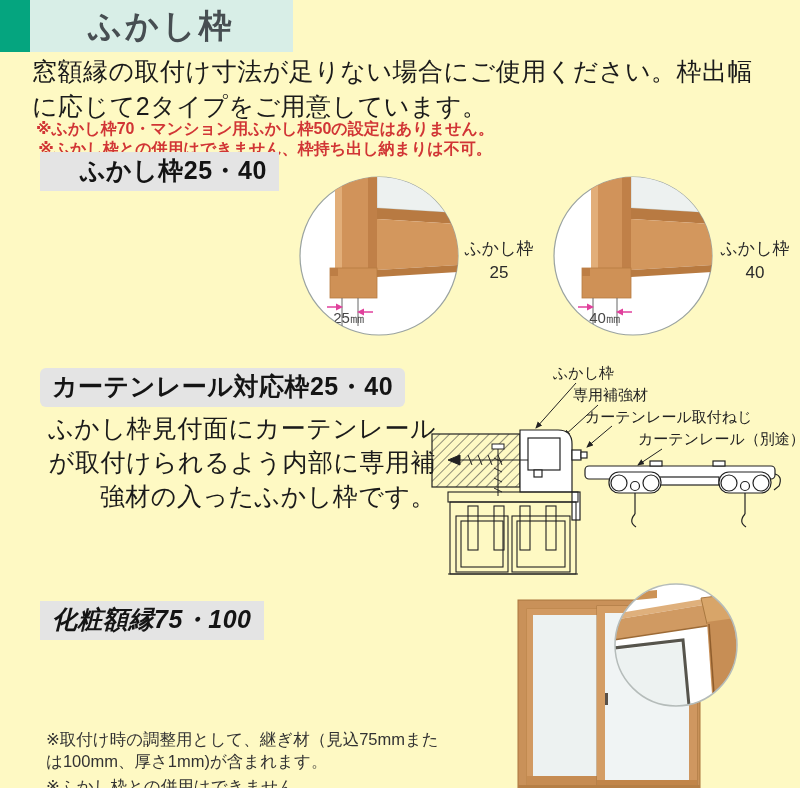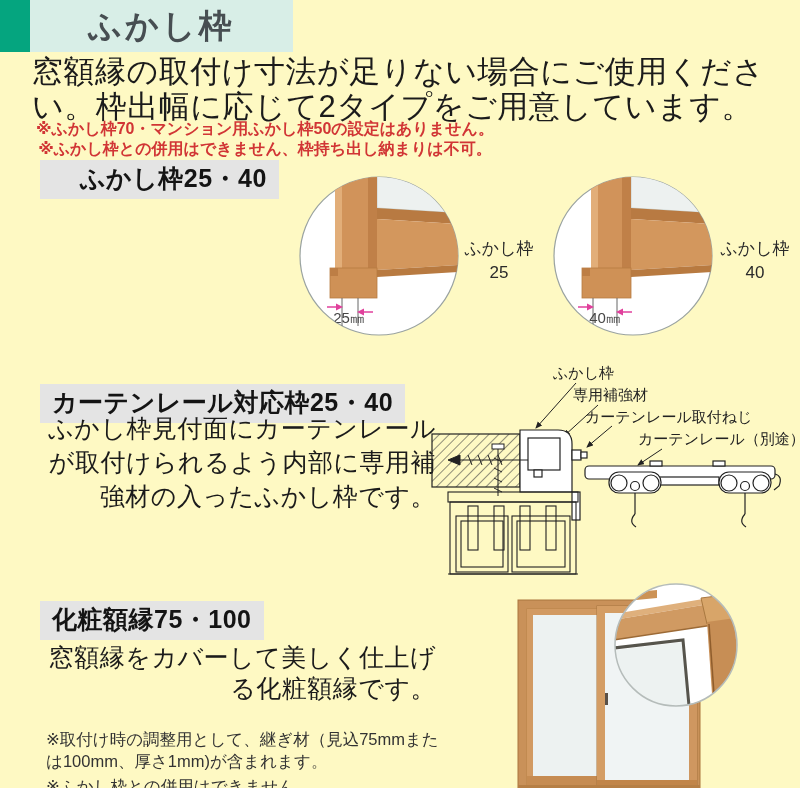--- a/index.html
+++ b/index.html
@@ -7,30 +7,30 @@
     position:relative;width:800px;height:788px;background:#fef9c3;overflow:hidden;
     font-family:"Liberation Sans","DejaVu Sans",sans-serif;color:#1d1d1d;
   }
   .abs{position:absolute;}
   
   .accent-square{left:0;top:0;width:30px;height:52px;background:#05a57f;}
   .title-band{left:30px;top:0;width:263px;height:52px;background:#d8eee7;
     display:flex;align-items:center;justify-content:center;}
   .page-title{font-size:33px;font-weight:bold;color:#474e52;letter-spacing:3px;}
   
-  .intro-text{left:32px;top:54px;width:742px;font-size:31px;line-height:35px;
+  .intro-text{left:32px;top:54px;width:742px;font-size:25px;line-height:35px;
     color:#1b1b1b;letter-spacing:0.5px;}
   .intro-notes{left:36px;top:119px;font-size:16px;font-weight:bold;color:#d13535;line-height:20px;text-align:center;}
   .intro-notes div{white-space:nowrap;}
   
   .sec-head{background:#e4e4e4;color:#141414;font-size:25px;font-weight:bold;
     padding:2px 12px 4px 12px;white-space:nowrap;display:inline-block;letter-spacing:0.5px;}
-  .sec-head1{left:40px;top:160px;padding-left:40px;}
-  .sec-head2{left:40px;top:384px;}
-  .sec-head3{left:40px;top:601px;}
+  .sec-head1{left:40px;top:152px;padding-left:40px;}
+  .sec-head2{left:40px;top:368px;border-radius:6px;}
+  .sec-head3{left:40px;top:601px;font-style:italic;}
   
   .sec-body{font-size:25px;line-height:34px;color:#1b1b1b;letter-spacing:0.5px;text-align:right;}
   .curtain-body{left:44px;top:411px;width:392px;}
   .kesho-body{left:44px;top:642px;width:392px;line-height:31px;}
   .kesho-notes{left:46px;top:728px;width:398px;font-size:16.5px;line-height:22px;color:#333;}
   .kesho-notes p{margin:0 0 3px 0;}
   svg text{font-family:"Liberation Sans","DejaVu Sans",sans-serif;}
 </style>
 </head>
 <body>
@@ -205,21 +205,20 @@
       <rect x="118" y="150" width="10" height="44"></rect>
       <rect x="28" y="160" width="52" height="56"></rect>
       <rect x="33" y="165" width="42" height="46"></rect>
       <rect x="84" y="160" width="58" height="56"></rect>
       <rect x="89" y="165" width="48" height="46"></rect>
       <line x1="20" y1="218" x2="150" y2="218"></line>
     </g>
   </svg>
 
   <div class="abs sec-head sec-head3">化粧額縁75・100</div>
-  <div class="abs sec-body kesho-body">窓額縁をカバーして美しく仕上げる化粧額縁です。</div>
   <div class="abs kesho-notes">
     <p>※取付け時の調整用として、継ぎ材（見込75mmまたは100mm、厚さ1mm)が含まれます。</p>
     <p>※ふかし枠との併用はできません。</p>
   </div>
 
   <svg class="abs" style="left:505px;top:578px;" width="295" height="222" viewBox="0 0 295 222">
     <defs>
       <clipPath id="magclip">
           <circle cx="171" cy="67" r="61"></circle>
         </clipPath>

